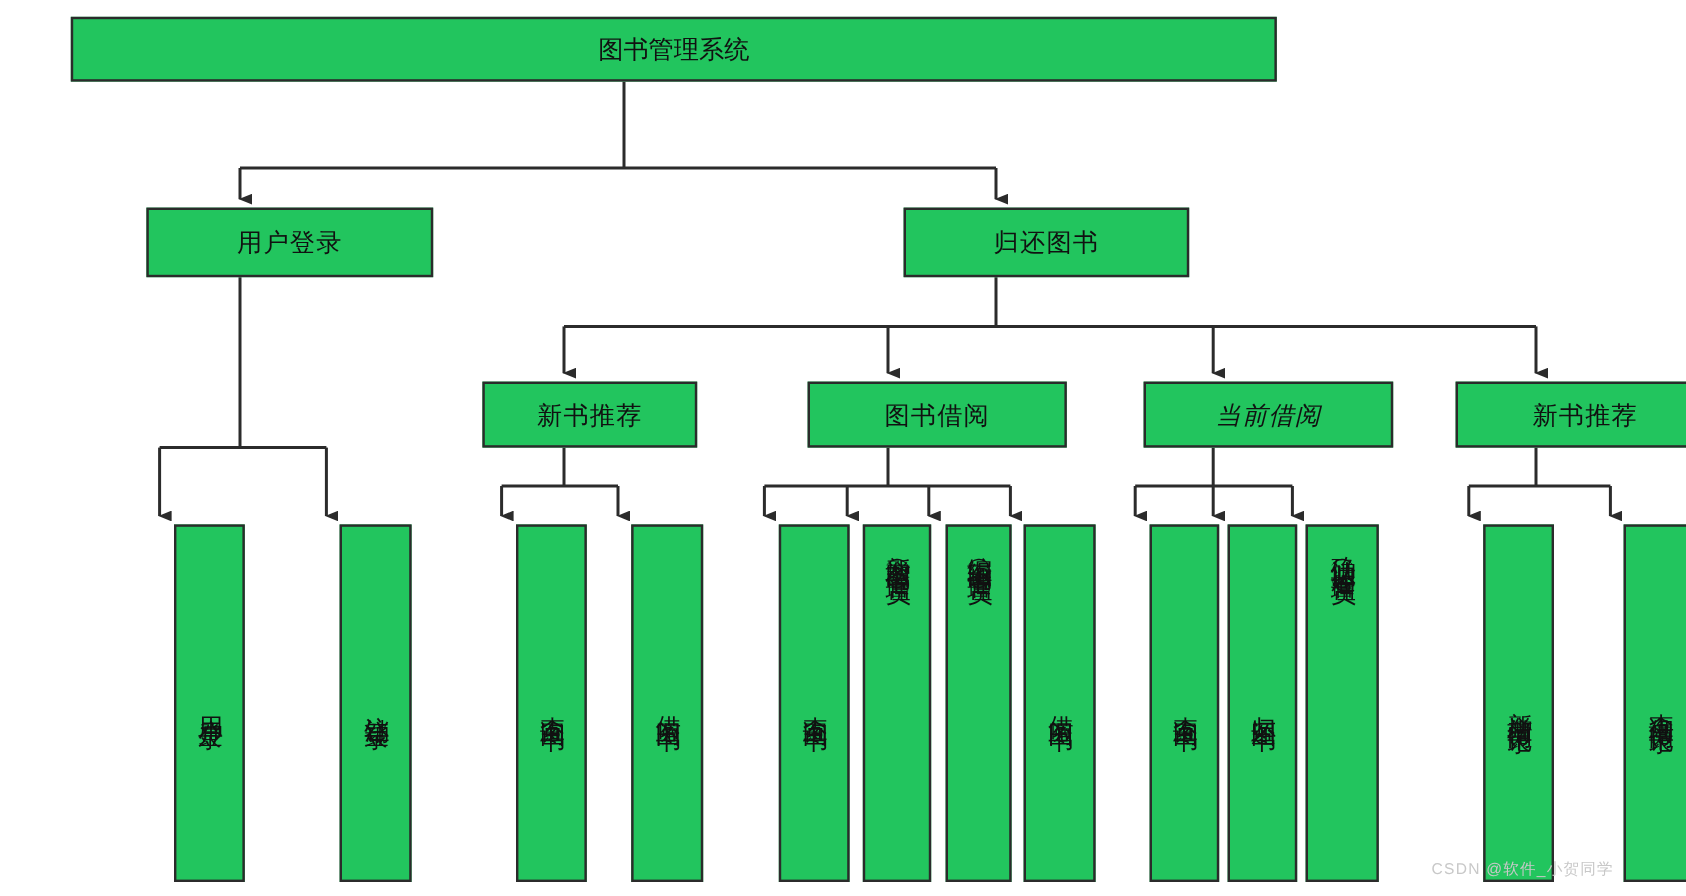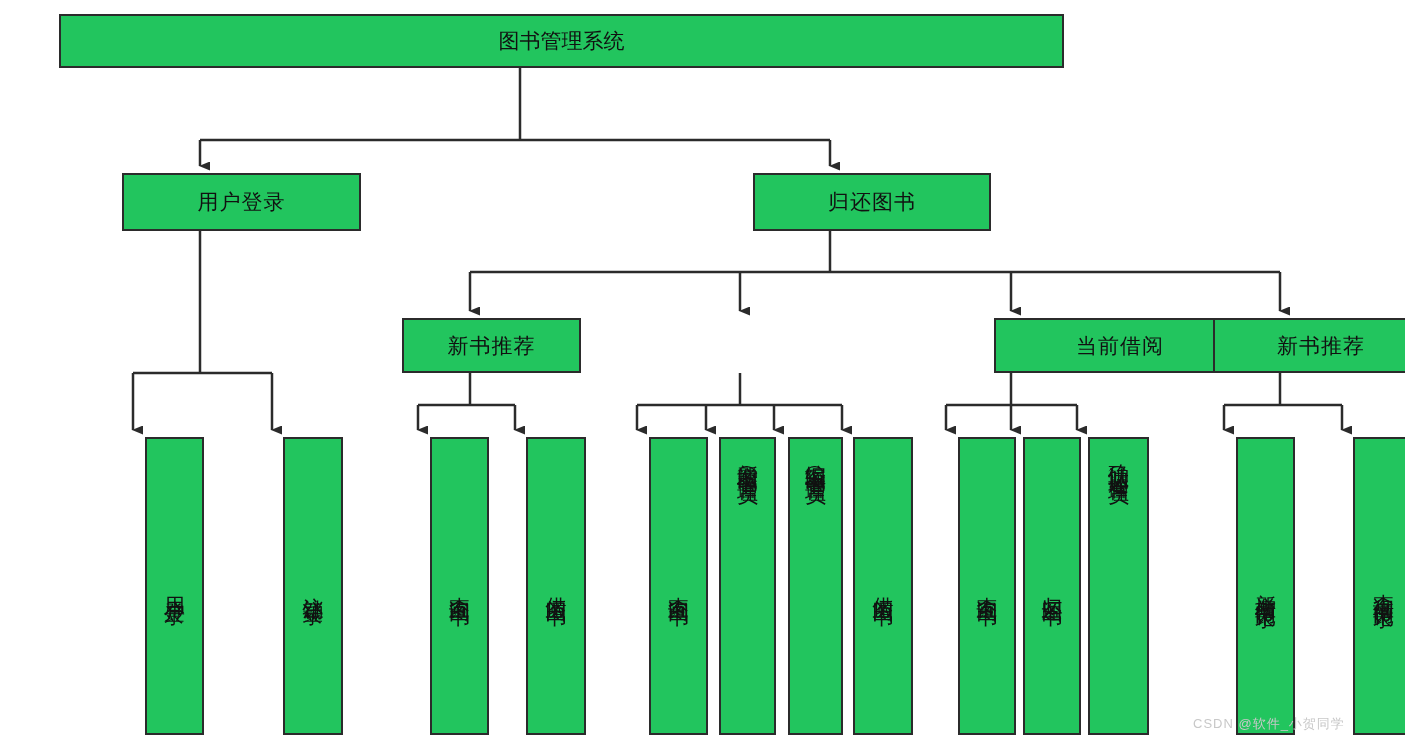--- a/index.html
+++ b/index.html
@@ -69,21 +69,22 @@
       <path d="M1342,405 L1342,430" marker-end="url(#arrow)"></path>
     </g>
   </svg>
 
   <div class="node root" style="left:18px;top:14px;width:1005px;height:54px;">图书管理系统</div>
 
   <div class="node h" style="left:81px;top:173px;width:239px;height:58px;">用户登录</div>
   <div class="node h" style="left:712px;top:173px;width:238px;height:58px;">归还图书</div>
 
   <div class="node h" style="left:361px;top:318px;width:179px;height:55px;">新书推荐</div>
-  <div class="node h" style="left:953px;top:318px;width:252px;height:55px;">当前借阅</div>
+  <div class="node h" style="left:632px;top:318px;width:216px;height:55px;">图书借阅</div>
+  <div class="node h" style="left:912px;top:318px;width:208px;height:55px;font-style:italic;">当前借阅</div>
   <div class="node h" style="left:1172px;top:318px;width:216px;height:55px;">新书推荐</div>
 
   <div class="node leaf" style="left:104px;top:437px;width:59px;height:298px;">用户登录</div>
   <div class="node leaf" style="left:242px;top:437px;width:60px;height:298px;">注销登录</div>
 
   <div class="node leaf" style="left:389px;top:437px;width:59px;height:298px;">查询图书</div>
   <div class="node leaf" style="left:485px;top:437px;width:60px;height:298px;">借阅图书</div>
 
   <div class="node leaf" style="left:608px;top:437px;width:59px;height:298px;">查询图书</div>
   <div class="node leaf topalign" style="left:678px;top:437px;width:57px;height:298px;">新增图书（管理员）</div>

